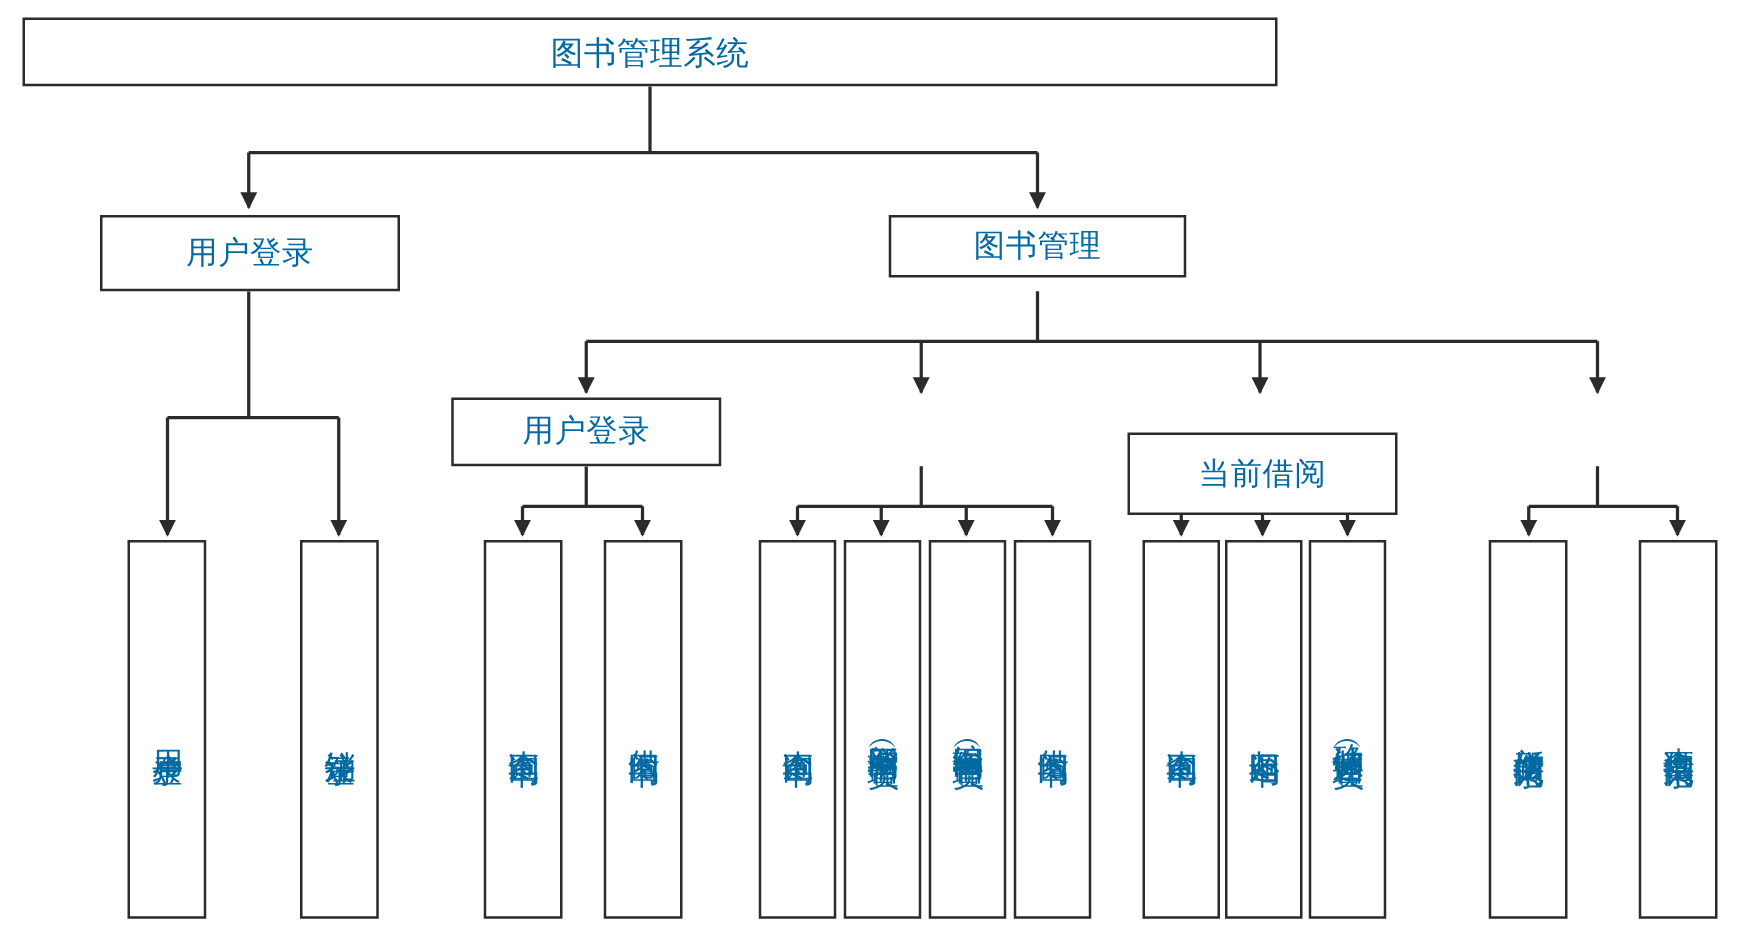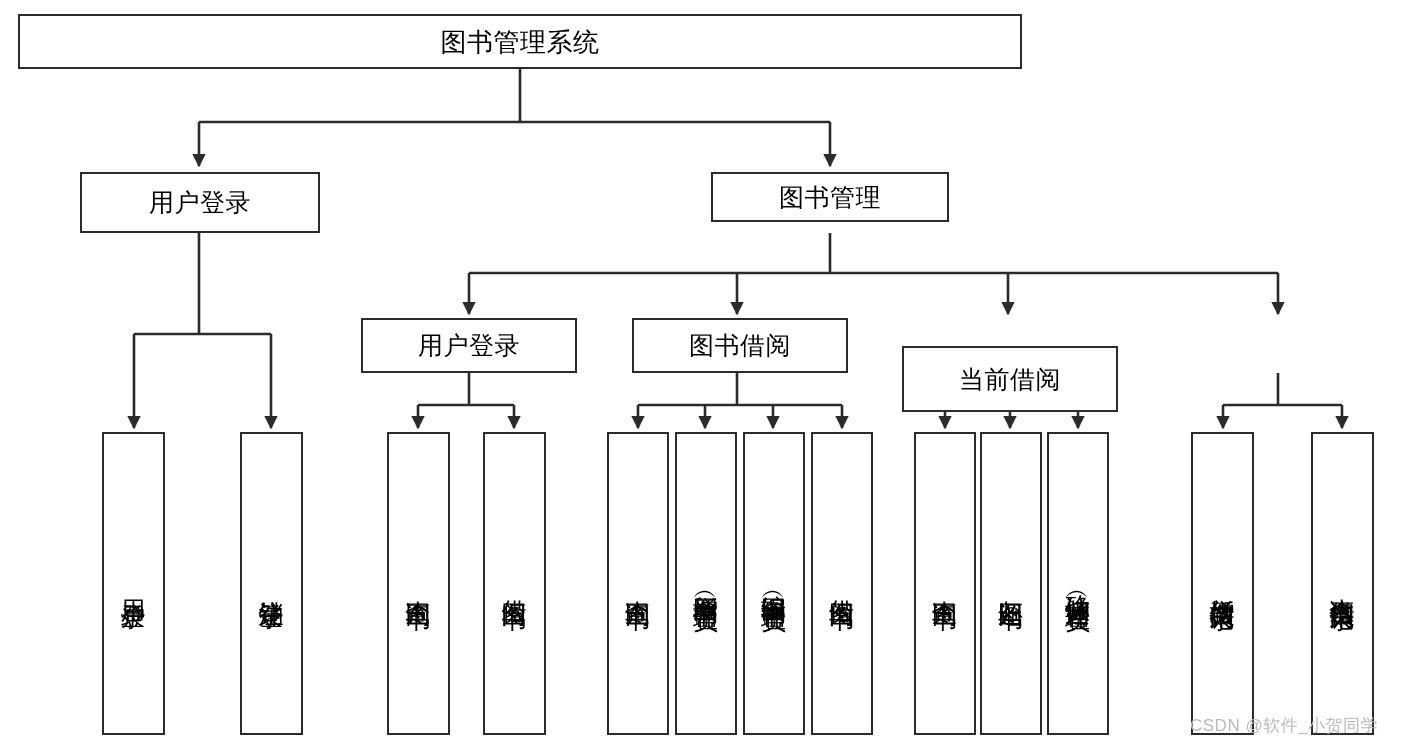--- a/index.html
+++ b/index.html
@@ -26,21 +26,21 @@
     pointer-events: none;
   }
   .node {
     position: absolute;
     box-sizing: border-box;
     background: #ffffff;
     border: 2.4px solid #2b2b2b;
     display: flex;
     align-items: center;
     justify-content: center;
-    color: #000000;
+    color: #0369a1;
   }
   .node-label {
     display: block;
     letter-spacing: 0.5px;
     white-space: nowrap;
   }
   
   .node.h .node-label {
     font-size: 25px;
     line-height: 1;
@@ -133,23 +133,20 @@
   <div class="node h" style="left:80px; top:172px; width:240px; height:61px;">
     <span class="node-label">用户登录</span>
   </div>
   <div class="node h" style="left:711px; top:172px; width:238px; height:50px;">
     <span class="node-label">图书管理</span>
   </div>
 
   <div class="node h" style="left:361px; top:318px; width:216px; height:55px;">
     <span class="node-label">用户登录</span>
   </div>
-  <div class="node h" style="left:632px; top:318px; width:216px; height:55px;">
-    <span class="node-label">图书借阅</span>
-  </div>
   <div class="node h" style="left:902px; top:318px; width:216px; height:66px;margin-top:28px;">
     <span class="node-label">当前借阅</span>
   </div>
 
   <div class="node v" style="left:102px; top:432px; width:63px; height:303px;">
     <span class="node-label">用户登录</span>
   </div>
   <div class="node v" style="left:240px; top:432px; width:63px; height:303px;">
     <span class="node-label">注销登录</span>
   </div>
@@ -184,15 +181,14 @@
     <span class="node-label">确认归还（管理员）</span>
   </div>
 
   <div class="node v" style="left:1191px; top:432px; width:63px; height:303px;">
     <span class="node-label">新增借阅记录</span>
   </div>
   <div class="node v" style="left:1311px; top:432px; width:63px; height:303px;">
     <span class="node-label">查询借阅记录</span>
   </div>
 
-  <div class="watermark">CSDN @软件_小贺同学</div>
 
 </div>
 
 </body></html>

